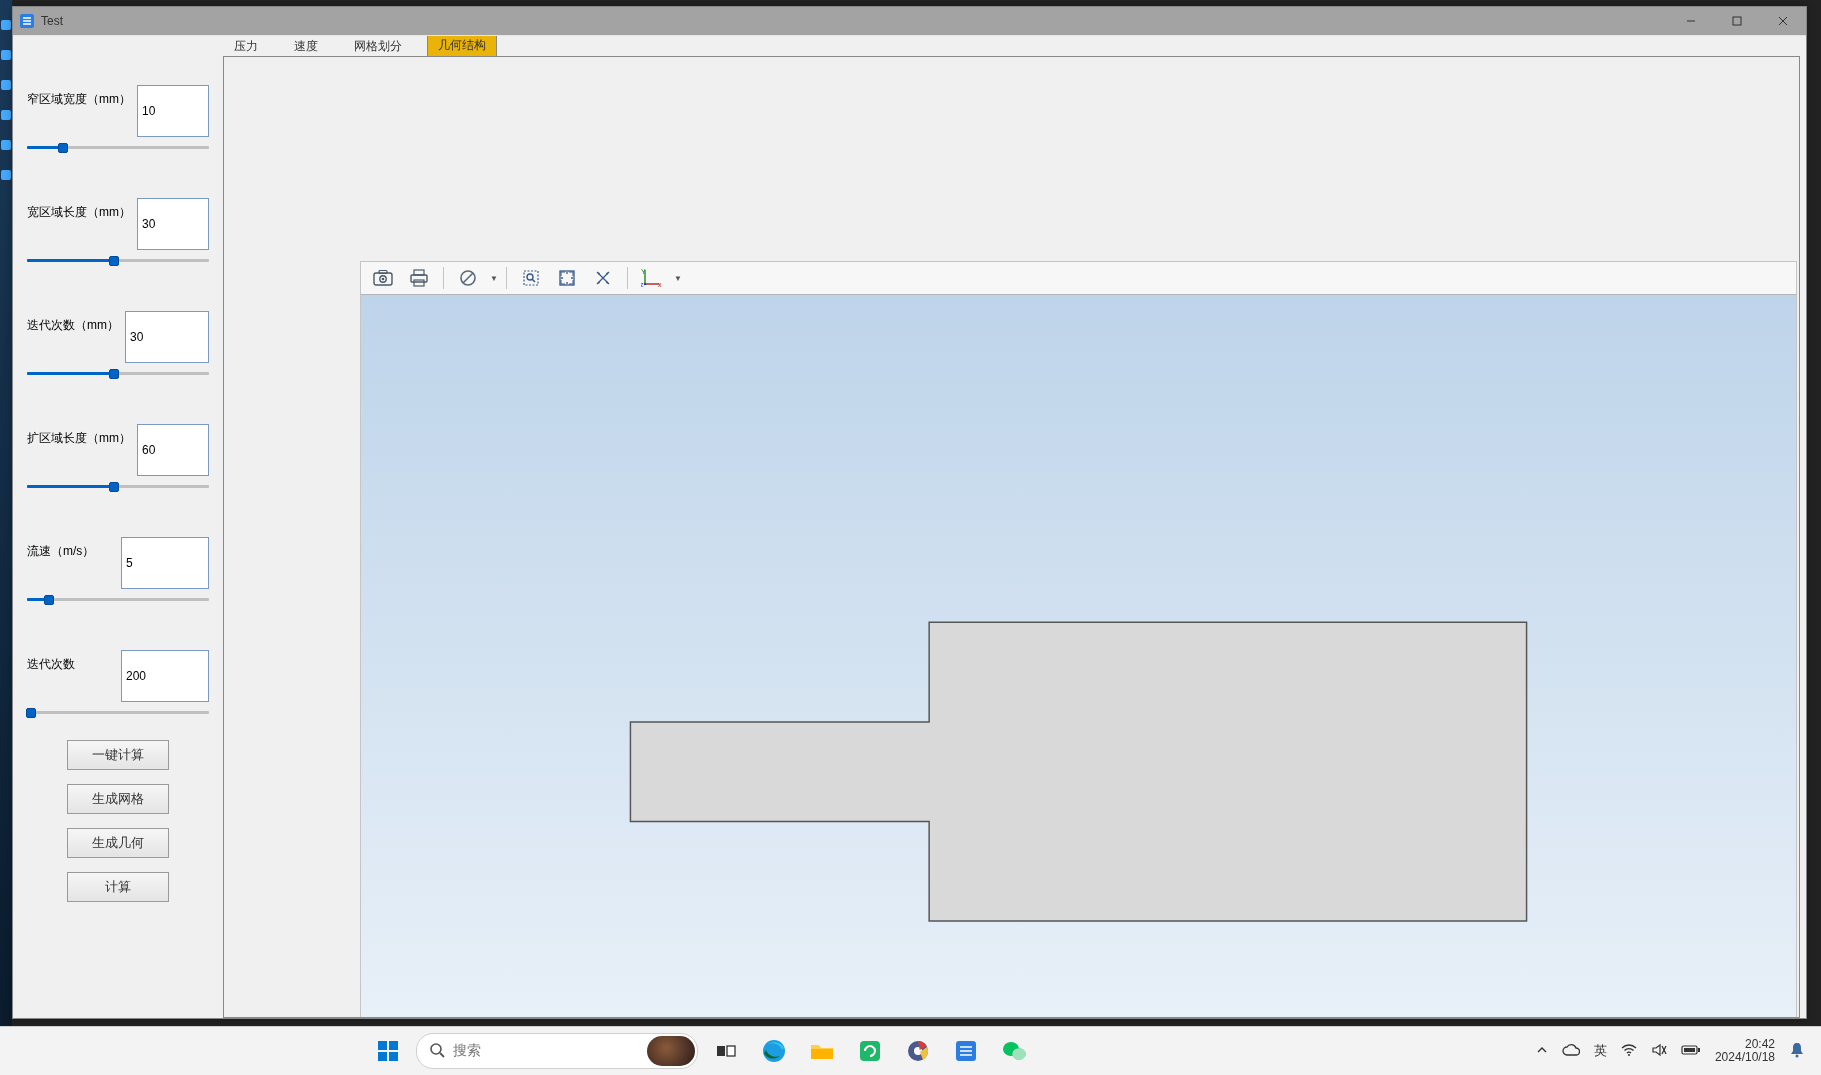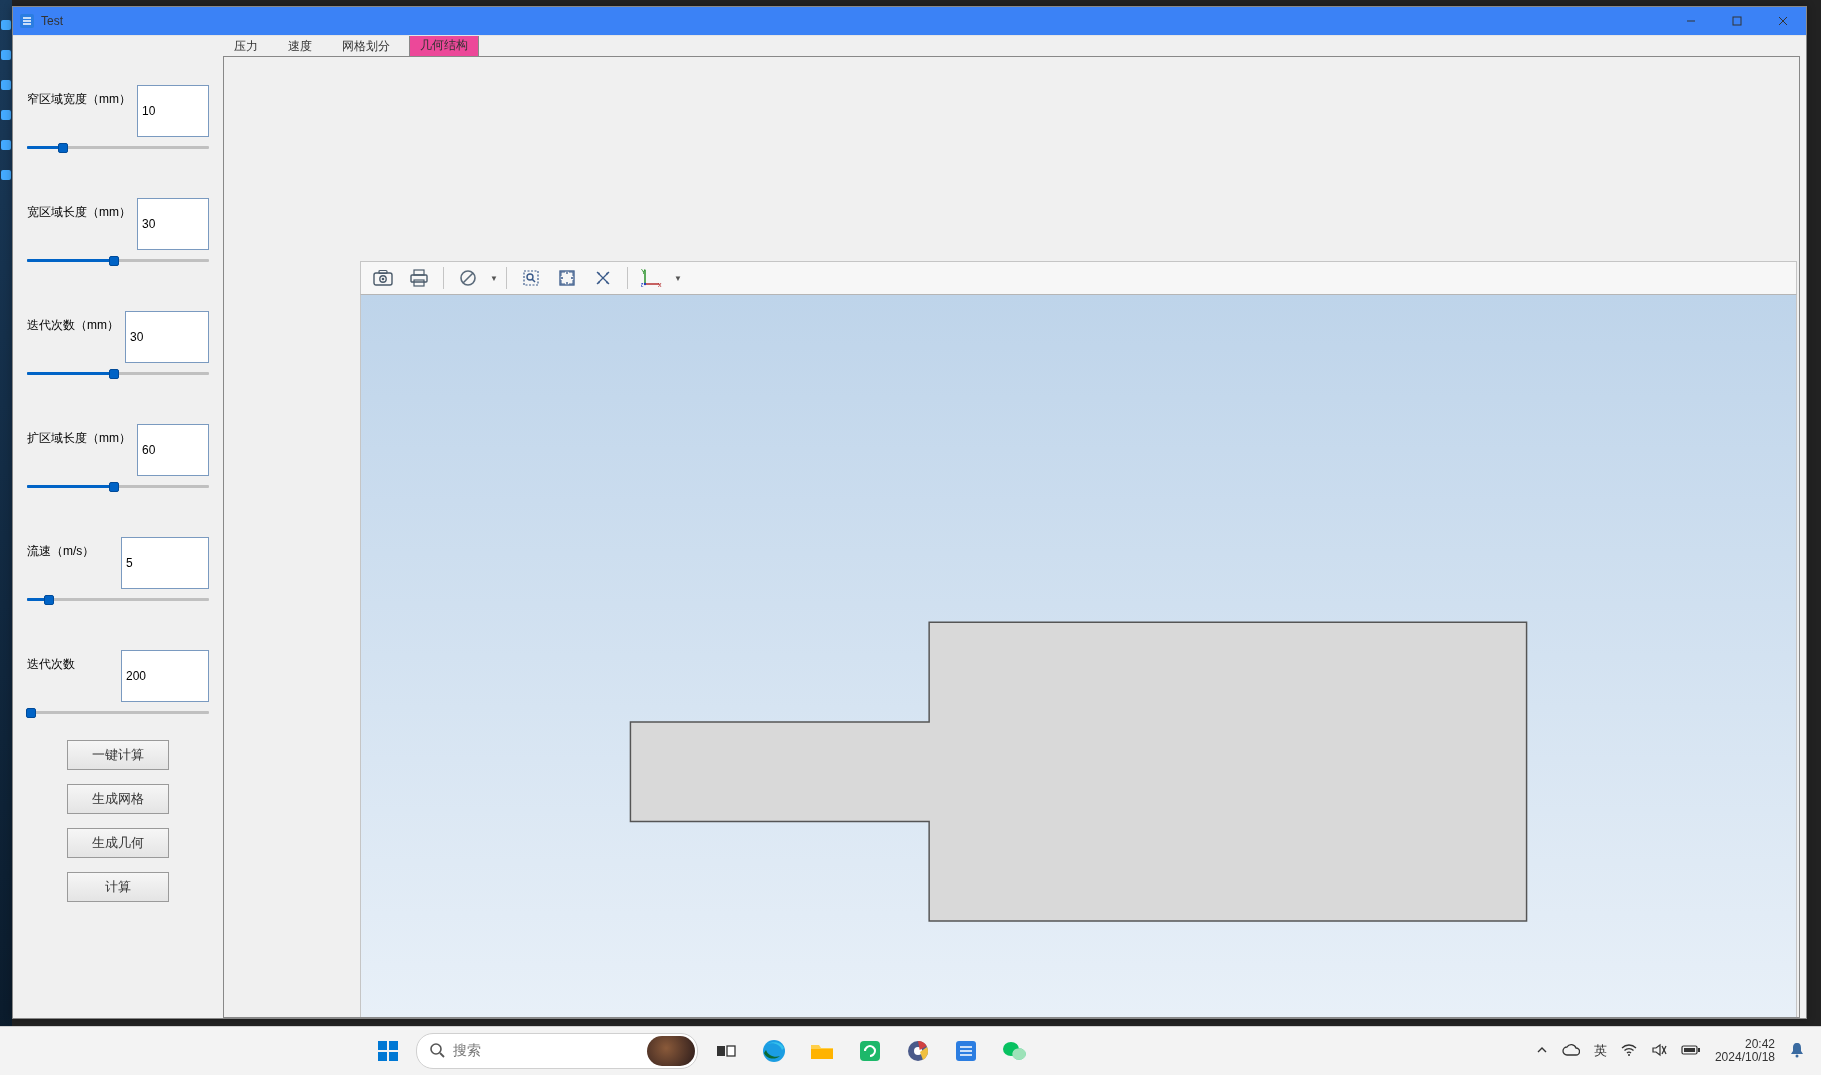--- a/index.html
+++ b/index.html
@@ -2,21 +2,21 @@
 <html><head>
 <meta charset="utf-8">
 <style>
   html,body{margin:0;padding:0;height:100%;font-family:"Microsoft YaHei",Tahoma,Arial,sans-serif;font-size:12px;background:#222;}
   
   .desktop{position:absolute;left:0;top:0;width:12px;height:100%;background:linear-gradient(#1a3a5a,#0a1a2a);}
   .desktop .icon{width:10px;height:10px;margin:20px 1px;background:#4af;border-radius:2px;}
 
   
   .window{position:absolute;left:12px;top:6px;right:14px;bottom:56px;background:#f0f0f0;border:1px solid #888;display:flex;flex-direction:column;box-shadow:0 0 8px rgba(0,0,0,.3);}
-  .titlebar{height:28px;display:flex;align-items:center;background:#3b82f6;border-bottom:1px solid #e5e5e5;}
+  .titlebar{height:28px;display:flex;align-items:center;background:#a3a3a3;border-bottom:1px solid #e5e5e5;}
   .titlebar .appicon{width:16px;height:16px;margin:0 6px;display:flex;align-items:center;justify-content:center;}
   .titlebar .title{flex:0 0 auto;color:#333;}
   .titlebar .spacer{flex:1;}
   .winbtn{width:46px;height:28px;display:flex;align-items:center;justify-content:center;color:#333;}
 
   .client{flex:1;display:flex;overflow:hidden;}
 
   
   .leftpanel{width:210px;padding:26px 14px 14px 14px;box-sizing:border-box;background:#f0f0f0;}
   .param{margin-bottom:22px;}
@@ -26,23 +26,23 @@
   .param .slider{position:relative;height:12px;margin-top:4px;}
   .param .track{position:absolute;left:0;right:0;top:5px;height:3px;background:#c0c0c0;border-radius:1px;}
   .param .fill{position:absolute;left:0;top:5px;height:3px;background:#0063c6;border-radius:1px;}
   .param .thumb{position:absolute;top:2px;width:8px;height:8px;background:#0063c6;border:1px solid #004a99;border-radius:2px;transform:translateX(-50%);}
 
   .btns{margin-top:14px;display:flex;flex-direction:column;align-items:center;gap:14px;}
   .btns button{width:102px;height:30px;background:linear-gradient(#f6f6f6,#e4e4e4);border:1px solid #9a9a9a;font-size:13px;color:#333;cursor:pointer;}
 
   
   .rightpanel{flex:1;display:flex;flex-direction:column;padding:0 6px 0 0;}
-  .tabs{display:flex;align-items:flex-end;height:20px;padding-left:0px;font-size:12px;gap:8px;}
+  .tabs{display:flex;align-items:flex-end;height:20px;padding-left:0px;font-size:12px;gap:14px;}
   .tab{padding:2px 10px;color:#333;border:1px solid transparent;border-bottom:none;cursor:pointer;position:relative;top:1px;}
-  .tab.active{background:#ec4899;border-color:#888;border-bottom:1px solid #f0f0f0;}
+  .tab.active{background:#eab308;border-color:#888;border-bottom:1px solid #f0f0f0;}
   .tabcontent{flex:1;border:1px solid #888;background:#f0f0f0;position:relative;overflow:hidden;}
 
   
   .viewer{position:absolute;left:136px;top:204px;right:2px;bottom:0;display:flex;flex-direction:column;}
   .vtoolbar{height:32px;background:#f7f7f7;border:1px solid #c5c5c5;border-bottom:1px solid #b5b5b5;display:flex;align-items:center;padding:0 6px;gap:4px;}
   .tbtn{width:30px;height:26px;display:flex;align-items:center;justify-content:center;border:1px solid transparent;border-radius:2px;cursor:pointer;}
   .tsep{width:1px;height:22px;background:#c5c5c5;margin:0 4px;}
   .dropdown-arrow{font-size:8px;color:#555;margin-left:2px;}
   .canvas{flex:1;background:linear-gradient(#bed4ea 0%,#e8f0f8 100%);position:relative;border-left:1px solid #c5c5c5;border-right:1px solid #c5c5c5;}
   

